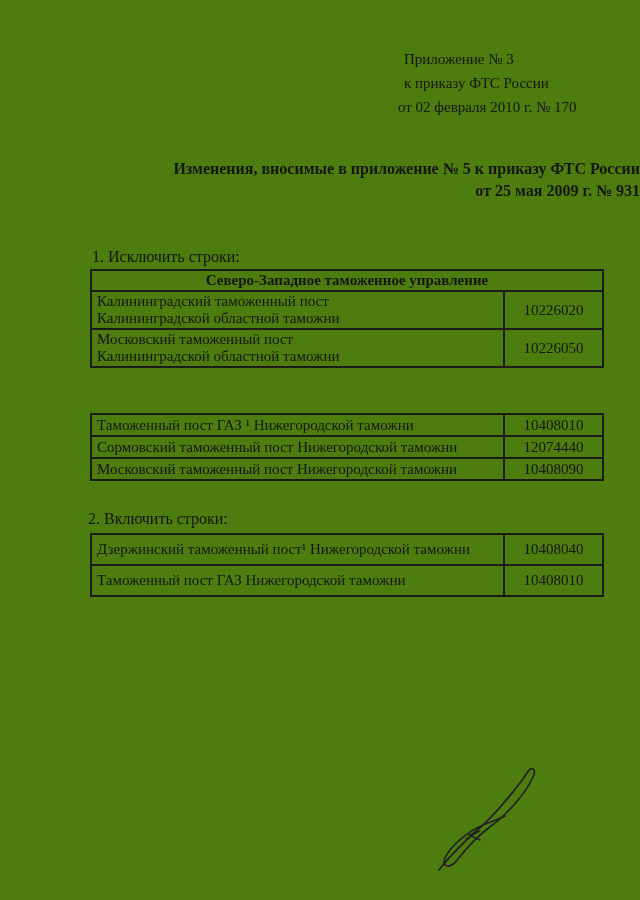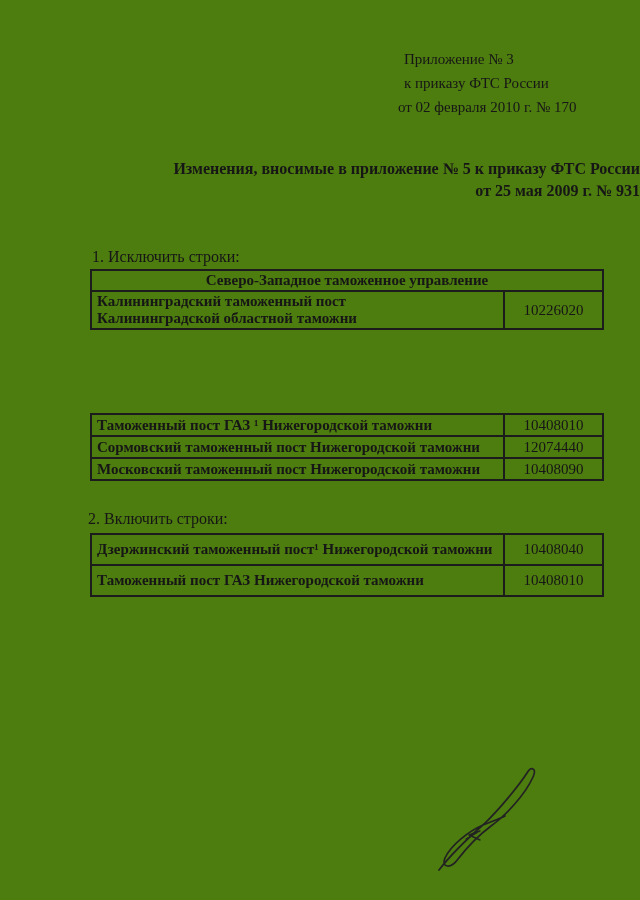--- a/index.html
+++ b/index.html
@@ -49,21 +49,21 @@
     border:2px solid #1c1c1c;
     font-size:15px;
     padding:1px 5px;
     vertical-align:middle;
   }
   td.group-header {
     font-weight:bold; text-align:center;
     font-size:15.5px; height:21px; padding:1px 2px;
     border-bottom-width:3px;
   }
-  td.name-cell { line-height:17px;font-weight:bold; }
+  td.name-cell { line-height:17px; }
   td.code-cell { text-align:center; padding:1px 0; }
   .t1 { top:269px; }
   .t1 td.name-cell, .t1 td.code-cell { height:37px; }
   .t2 { top:413px; }
   .t2 td.name-cell, .t2 td.code-cell { height:22px; }
   .t3 { top:533px; }
   .t3 td.name-cell, .t3 td.code-cell { height:31px; }
 
   
   .signature {
@@ -98,20 +98,27 @@
     <tbody>
         <tr>
       <td colspan="2" class="group-header">Северо-Западное таможенное управление</td>
     </tr>
     <tr>
       <td class="name-cell">
         <span>Калининградский таможенный пост</span><br>
         <span>Калининградской  областной таможни</span>
       </td>
       <td class="code-cell">10226020</td>
+    </tr>
+    <tr>
+      <td class="name-cell">
+        <span>Московский таможенный пост</span><br>
+        <span>Калининградской областной таможни</span>
+      </td>
+      <td class="code-cell">10226050</td>
     </tr>
   </tbody>
     </table>
 
   <table class="doc-table t2">
     <colgroup>
         <col style="width:413px">
         <col style="width:99px">
       </colgroup>
     <tbody>

